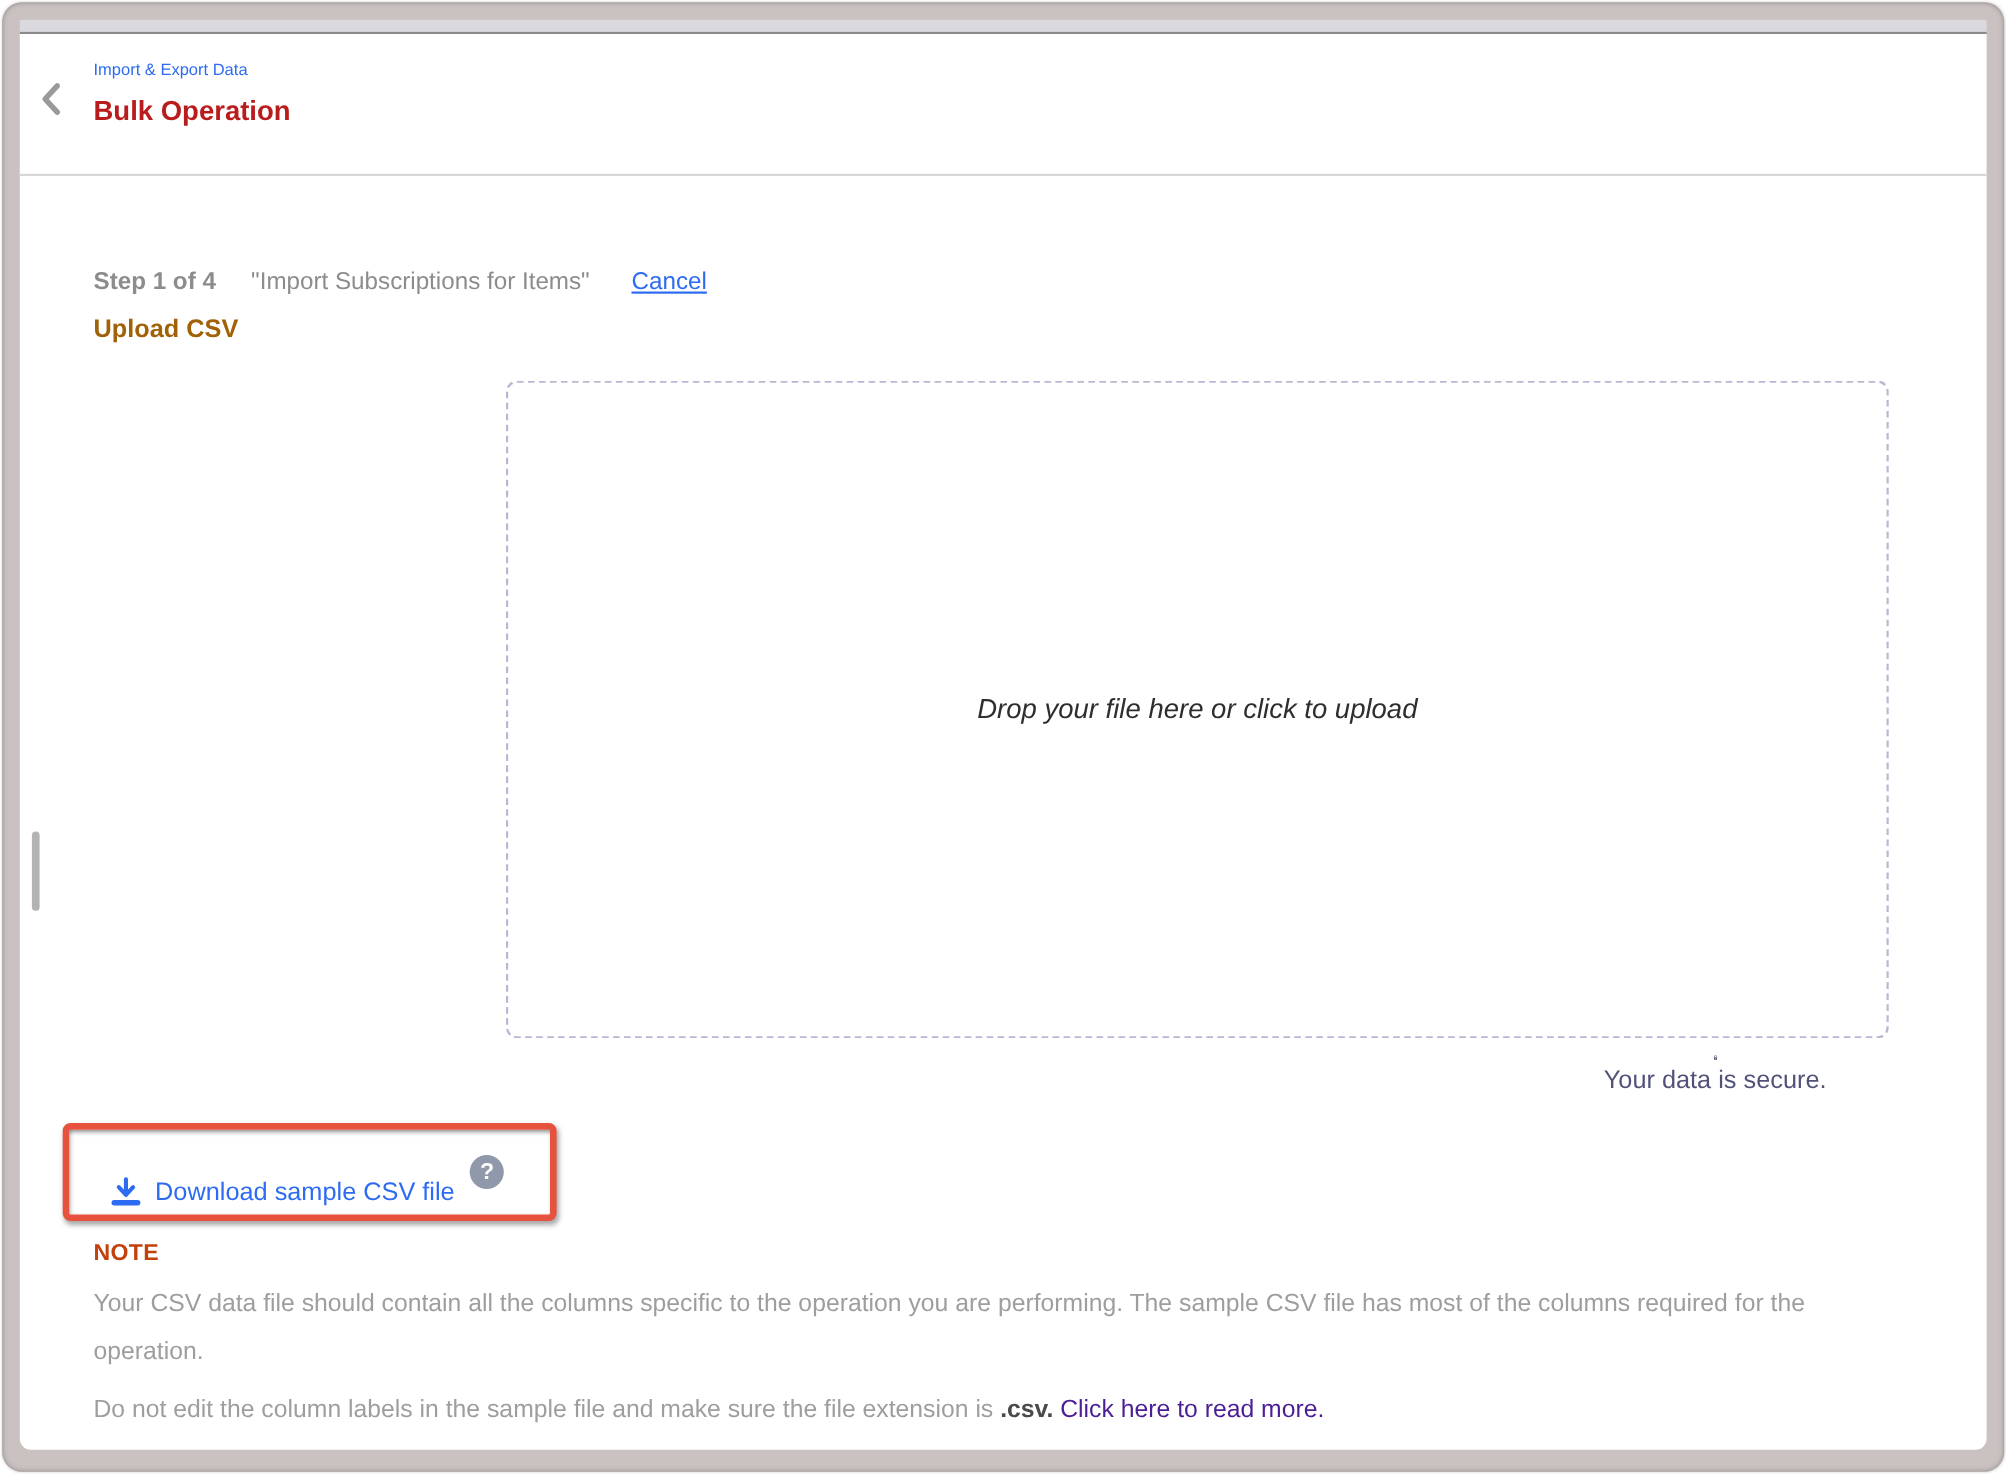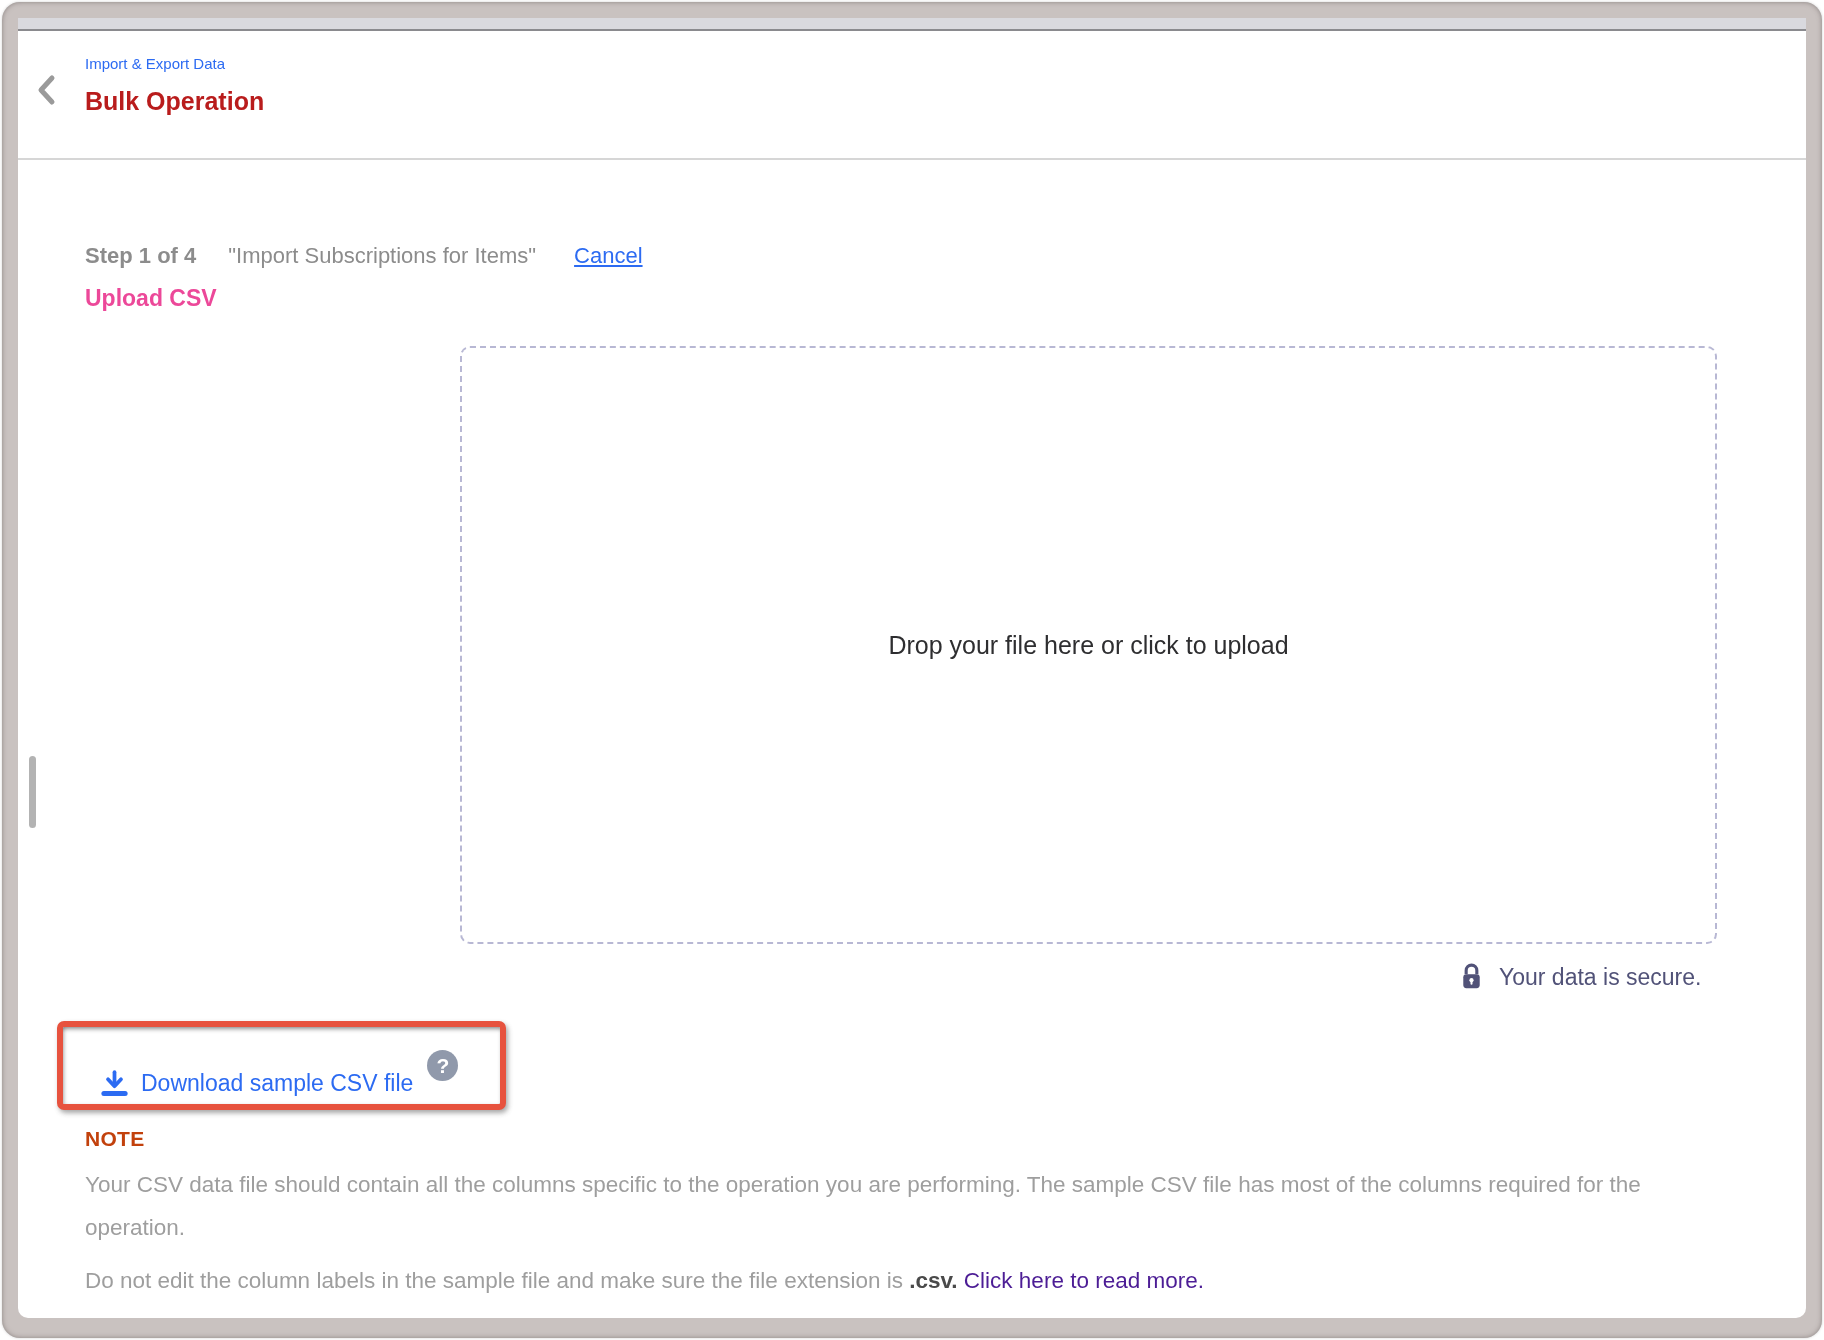--- a/index.html
+++ b/index.html
@@ -34,34 +34,35 @@
     position:absolute;left:0;right:0;top:127px;height:0;border-top:2px solid #d6d6d6;
   }
   
   .step-row{
     position:absolute;left:67px;top:212px;font-size:22px;display:flex;align-items:baseline;gap:32px;
   }
   .step-label{color:#8c8c8c;font-weight:bold;}
   .operation-label{color:#8c8c8c;}
   .cancel-link{color:#2c6bf2;text-decoration:underline;cursor:pointer;margin-left:6px;}
   .upload-heading{
-    position:absolute;left:67px;top:254px;font-size:23px;font-weight:bold;color:#ec4899;
+    position:absolute;left:67px;top:254px;font-size:23px;font-weight:bold;color:#a16207;
   }
   
   .dropzone{
     position:absolute;left:442px;top:315px;width:1257px;height:598px;
     border:2px dashed #b8b8d4;border-radius:10px;
     display:flex;align-items:center;justify-content:center;cursor:pointer;
     box-sizing:border-box;
+    font-style:italic;
   }
   .dropzone-text{font-size:25px;color:#2e2e30;}
   
   .secure-row{
     position:absolute;left:1440px;top:928px;height:36px;
-    display:flex;align-items:center;gap:14px;
+    display:flex;align-items:center;gap:4px;flex-direction:column;
   }
   .secure-text{font-size:23px;color:#515278;}
   
   .scroll-thumb{
     position:absolute;left:11px;top:725px;width:7px;height:72px;
     background:#b3b3b3;border-radius:4px;cursor:grab;
   }
   
   .annotation-box{
     position:absolute;left:39px;top:990px;width:449px;height:89px;

